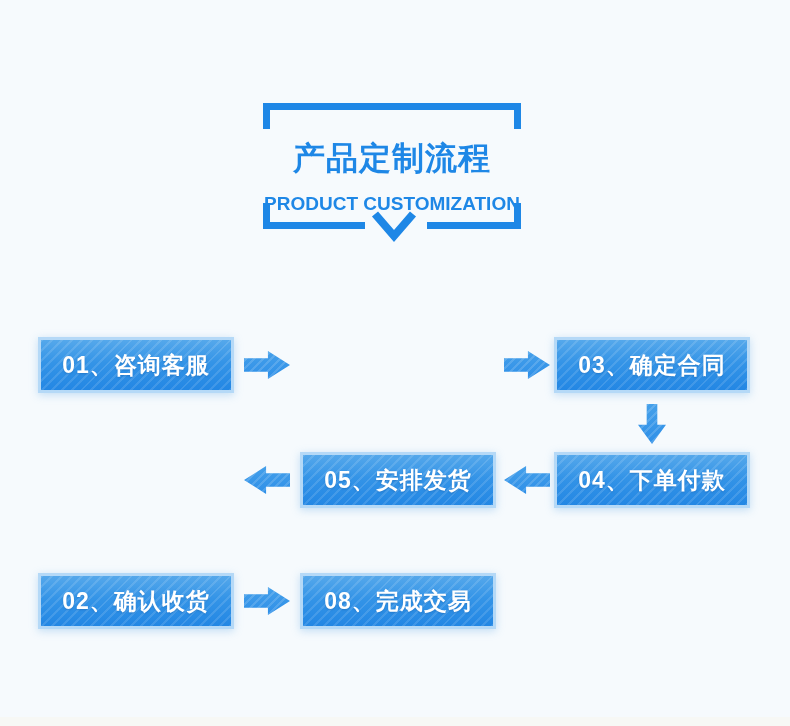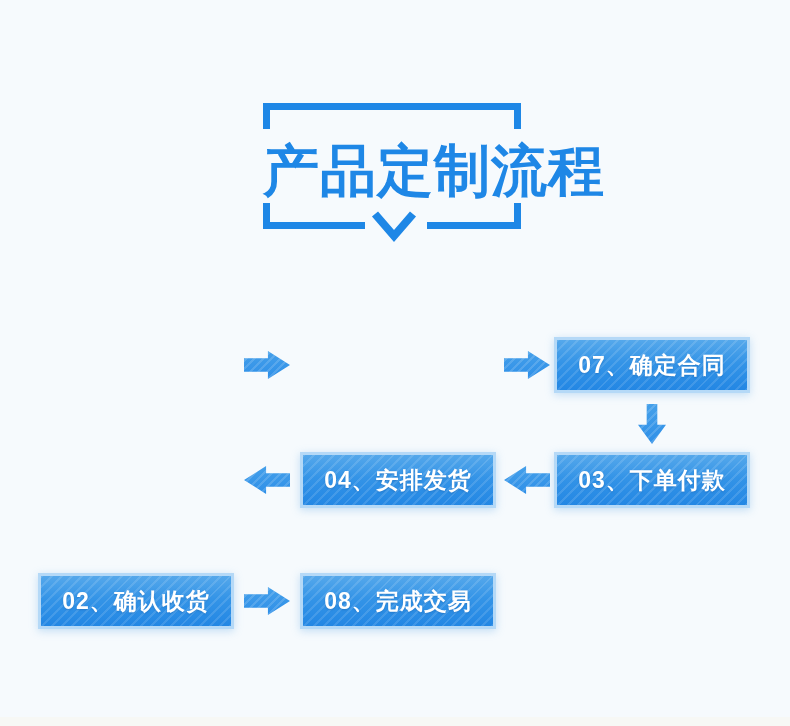--- a/index.html
+++ b/index.html
@@ -21,21 +21,21 @@
   .bracket-top{
     position:absolute;left:263px;top:103px;width:258px;height:26px;
     box-sizing:border-box;
     border-top:7px solid var(--accent);
     border-left:7px solid var(--accent);
     border-right:7px solid var(--accent);
   }
   .main-title{
     position:absolute;left:263px;top:142px;width:258px;
     text-align:center;white-space:nowrap;
-    font-size:56px;font-weight:bold;line-height:1.05;
+    font-size:32px;font-weight:bold;line-height:1.05;
     color:var(--accent);letter-spacing:1px;margin:0;
   }
   .sub-title{
     position:absolute;left:263px;top:194px;width:258px;
     text-align:center;white-space:nowrap;
     font-size:19px;font-weight:bold;line-height:1.1;
     color:var(--accent);letter-spacing:0px;
   }
   .bracket-bottom-left{
     position:absolute;left:263px;top:203px;width:102px;height:26px;
@@ -87,40 +87,44 @@
     background:#f7f8f5;
   }
 </style>
 </head>
 <body>
 
 <div class="canvas">
 
   <div class="bracket-top"></div>
   <h2 class="main-title">产品定制流程</h2>
+  <div class="sub-title">PRODUCT CUSTOMIZATION</div>
   <div class="bracket-bottom-left"></div>
   <div class="bracket-bottom-right"></div>
   <svg class="chevron-down" width="46" height="32" viewBox="0 0 46 32">
     <polyline points="4,3 23,25 42,3" fill="none" stroke="#1e87e6" stroke-width="8" stroke-linejoin="miter"></polyline>
   </svg>
 
+  <div class="step-box pos-b1">
+    <span>01、咨询客服</span>
+  </div>
   <div class="harrow right pos-a12"></div>
   <div class="harrow right pos-a23"></div>
   <div class="step-box pos-b3">
-    <span>07、确定合同</span>
+    <span>03、确定合同</span>
   </div>
 
   <div class="varrow pos-a34"></div>
 
   <div class="step-box pos-b4">
-    <span>03、下单付款</span>
+    <span>04、下单付款</span>
   </div>
   <div class="harrow left pos-a45"></div>
   <div class="step-box pos-b5">
-    <span>04、安排发货</span>
+    <span>05、安排发货</span>
   </div>
   <div class="harrow left pos-a56"></div>
 
   <div class="step-box pos-b7">
     <span>02、确认收货</span>
   </div>
   <div class="harrow right pos-a78"></div>
   <div class="step-box pos-b8">
     <span>08、完成交易</span>
   </div>

